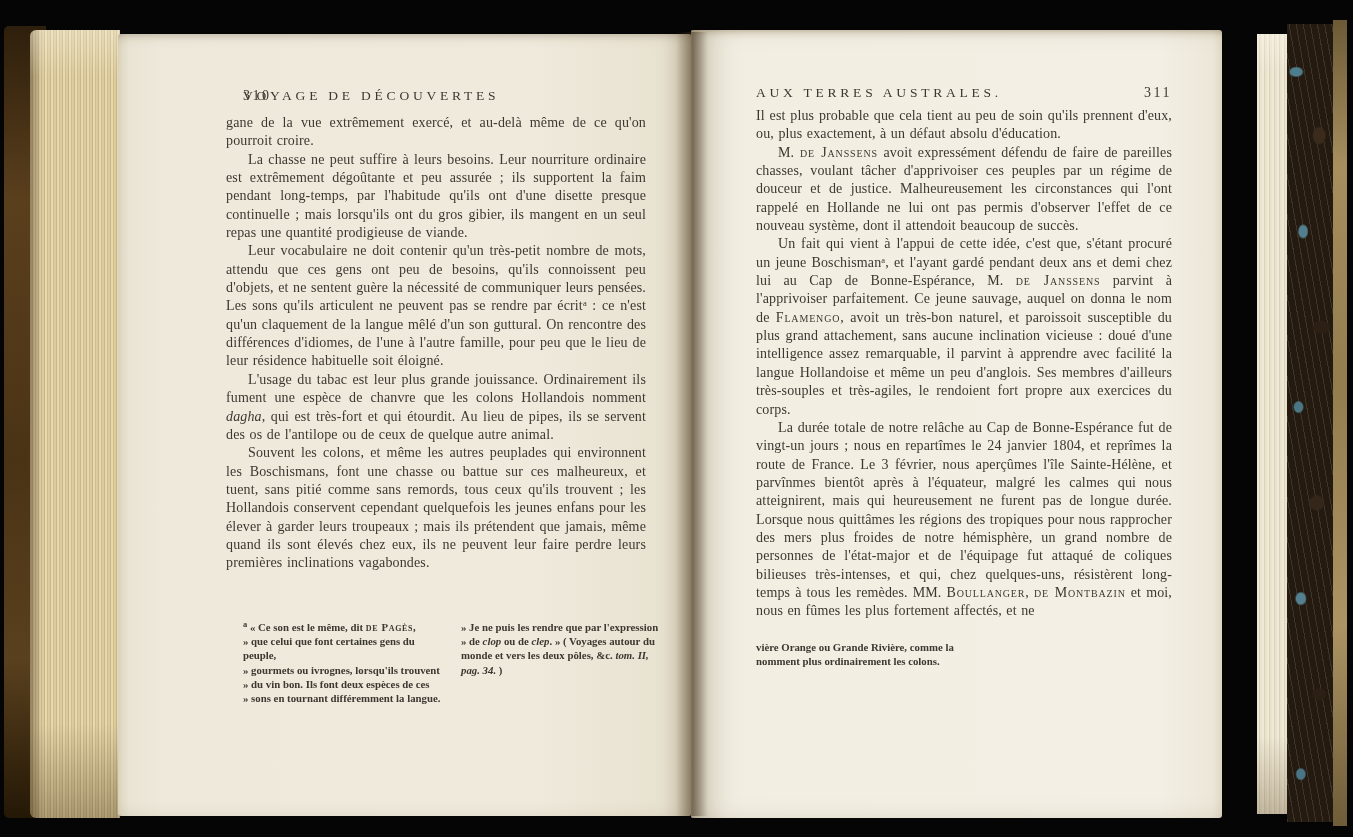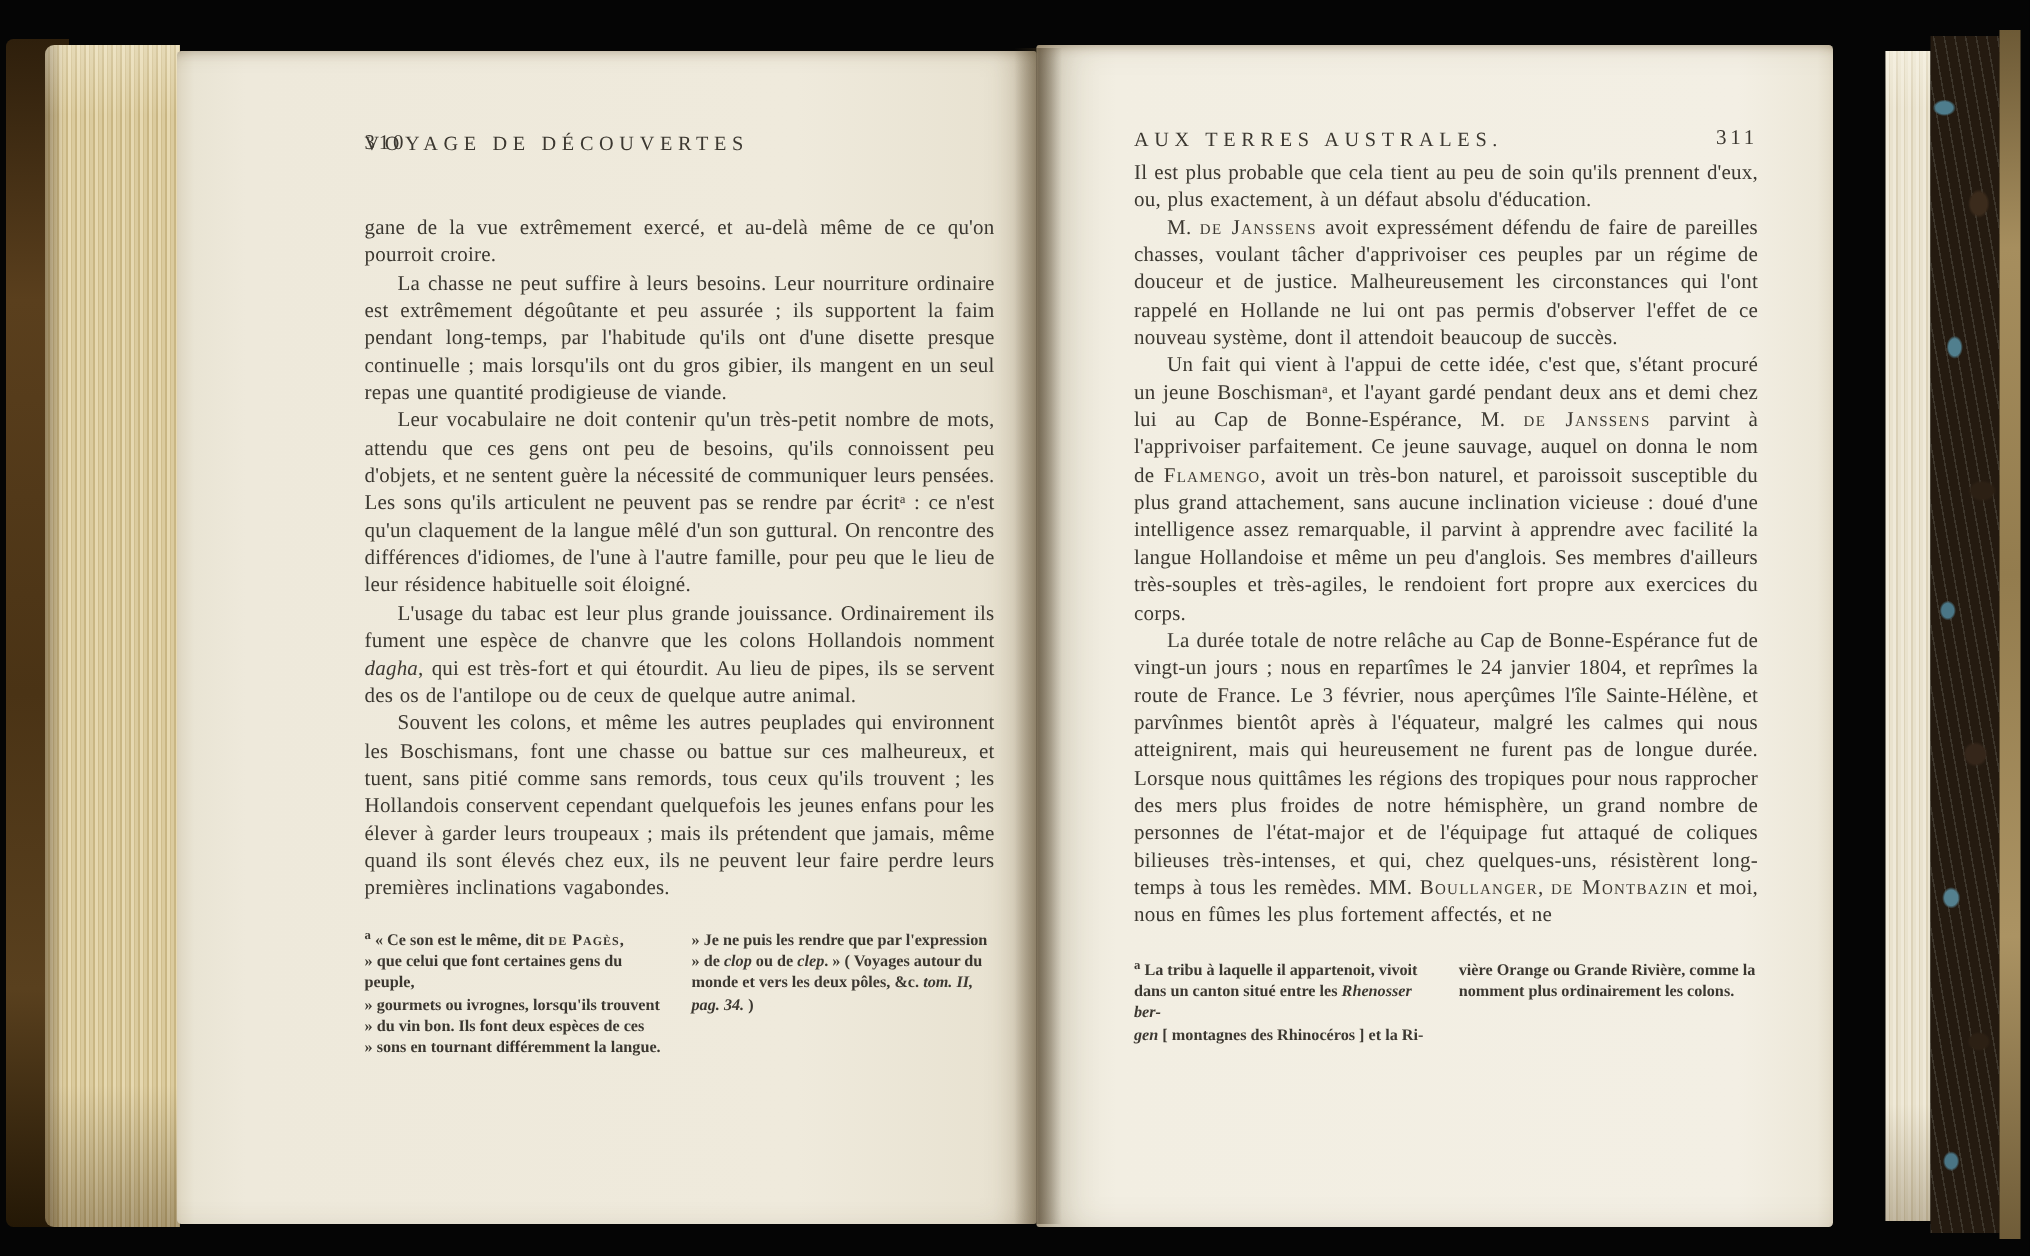--- a/index.html
+++ b/index.html
@@ -71,21 +71,21 @@
   
   .pg-header{position:absolute;height:18px;font-size:13.5px;}
   .page-left .pg-header{left:125px;top:54px;width:420px;}
   .page-right .pg-header{left:65px;top:55px;width:416px;}
   .run-head{display:block;text-align:left;letter-spacing:.28em;white-space:nowrap;}
   .pg-num{position:absolute;top:0;letter-spacing:.18em;font-size:14px;}
   .page-left .pg-num{left:0;}
   .page-right .pg-num{right:0;}
 
   .body{position:absolute;font-size:14px;line-height:18.35px;letter-spacing:.01em;word-spacing:.06em;}
-  .page-left .body{left:125px;top:80px;width:420px;margin-top:30px;}
+  .page-left .body{left:108px;top:80px;width:420px;}
   .page-right .body{left:65px;top:77px;width:416px;font-family:Liberation Serif, serif;}
   .body p{margin:0;text-align:justify;}
   .body p.indent{text-indent:22px;}
   .body sup, .footnotes sup{font-size:8.5px;line-height:0;vertical-align:.45em;}
   .sc{font-variant:small-caps;letter-spacing:.06em;}
 
   .footnotes{position:absolute;display:flex;gap:15px;font-weight:bold;}
   .page-left .footnotes{left:125px;top:586px;width:422px;}
   .page-right .footnotes{left:65px;top:610px;width:418px;}
   .fn-col{width:203px;font-size:10.8px;line-height:14.2px;}
@@ -121,21 +121,20 @@
       <span class="run-head">AUX TERRES AUSTRALES.</span>
       <span class="pg-num">311</span>
     </div>
     <div class="body">
       <p>Il est plus probable que cela tient au peu de soin qu'ils prennent d'eux, ou, plus exactement, à un défaut absolu d'éducation.</p>
       <p class="indent">M. <span class="sc">de Janssens</span> avoit expressément défendu de faire de pareilles chasses, voulant tâcher d'apprivoiser ces peuples par un régime de douceur et de justice. Malheureusement les circonstances qui l'ont rappelé en Hollande ne lui ont pas permis d'observer l'effet de ce nouveau système, dont il attendoit beaucoup de succès.</p>
       <p class="indent">Un fait qui vient à l'appui de cette idée, c'est que, s'étant procuré un jeune Boschisman<sup>a</sup>, et l'ayant gardé pendant deux ans et demi chez lui au Cap de Bonne-Espérance, M. <span class="sc">de Janssens</span> parvint à l'apprivoiser parfaitement. Ce jeune sauvage, auquel on donna le nom de <span class="sc">Flamengo</span>, avoit un très-bon naturel, et paroissoit susceptible du plus grand attachement, sans aucune inclination vicieuse : doué d'une intelligence assez remarquable, il parvint à apprendre avec facilité la langue Hollandoise et même un peu d'anglois. Ses membres d'ailleurs très-souples et très-agiles, le rendoient fort propre aux exercices du corps.</p>
       <p class="indent">La durée totale de notre relâche au Cap de Bonne-Espérance fut de vingt-un jours ; nous en repartîmes le 24 janvier 1804, et reprîmes la route de France. Le 3 février, nous aperçûmes l'île Sainte-Hélène, et parvînmes bientôt après à l'équateur, malgré les calmes qui nous atteignirent, mais qui heureusement ne furent pas de longue durée. Lorsque nous quittâmes les régions des tropiques pour nous rapprocher des mers plus froides de notre hémisphère, un grand nombre de personnes de l'état-major et de l'équipage fut attaqué de coliques bilieuses très-intenses, et qui, chez quelques-uns, résistèrent long-temps à tous les remèdes. MM. <span class="sc">Boullanger</span>, <span class="sc">de Montbazin</span> et moi, nous en fûmes les plus fortement affectés, et ne</p>
     </div>
     <div class="footnotes">
-      <div class="fn-col"><sup>a</sup> La tribu à laquelle il appartenoit, vivoit<br>dans un canton situé entre les <i>Rhenosser ber-</i><br><i>gen</i> [ montagnes des Rhinocéros ] et la Ri-</div>
       <div class="fn-col">vière Orange ou Grande Rivière, comme la<br>nomment plus ordinairement les colons.</div>
     </div>
   </div>
 
   <div class="gutter"></div>
   <div class="edge-right"></div>
   <div class="marble"></div>
   <div class="gold-edge"></div>
 
 </div>

